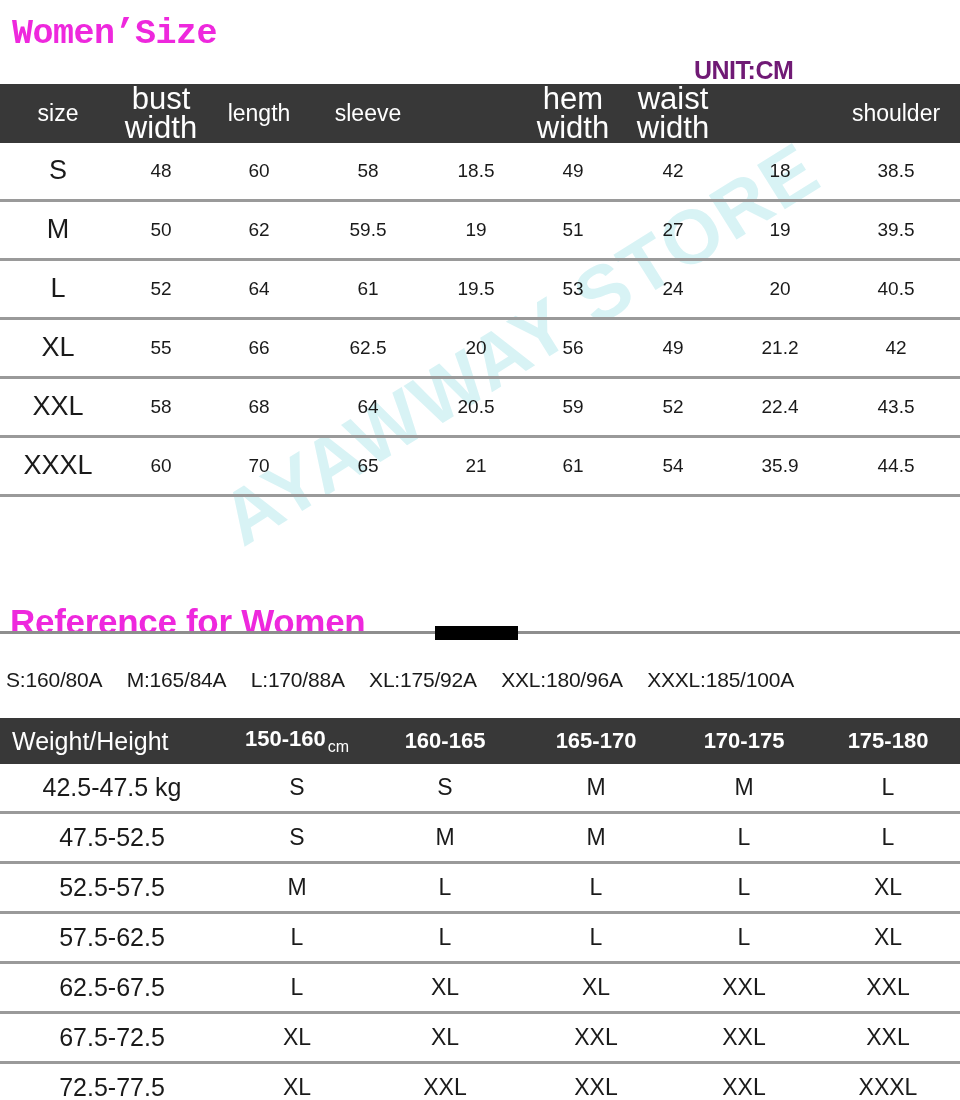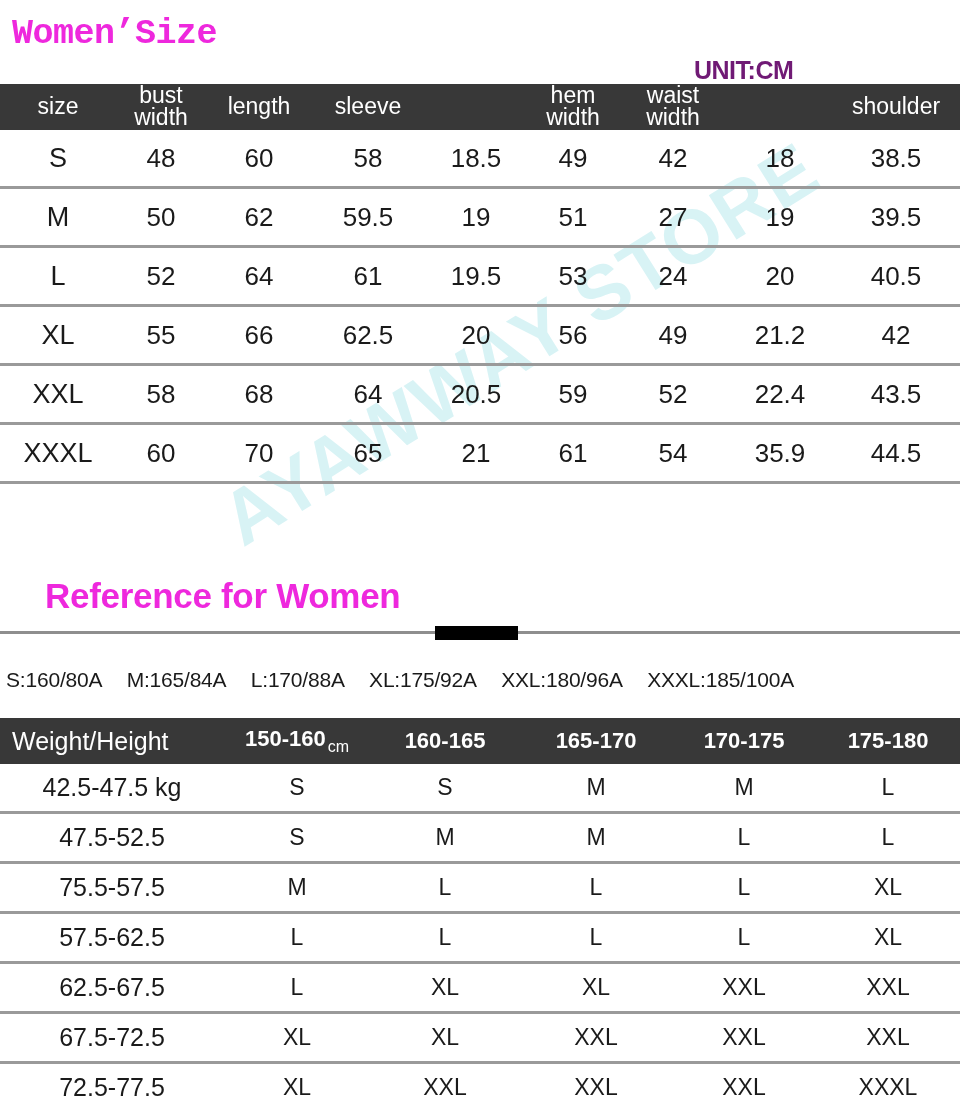--- a/index.html
+++ b/index.html
@@ -90,49 +90,48 @@
     font-size: 23px;
     font-stretch: condensed;
     padding: 0;
     vertical-align: middle;
     line-height: 1.02;
     white-space: nowrap;
   }
   .two-line {
     display: inline-block;
     line-height: 0.95;
-    font-size: 23px;
+    font-size: 31px;
   }
   .size-body td {
     height: 56px;
-    font-size: 26px;
+    font-size: 19px;
     text-align: center;
     vertical-align: middle;
     border-bottom: 3px solid #9a9a9a;
     padding: 0;
     font-weight: normal;
   }
   .size-body tr:first-child td { }
   .size-body td.size-cell {
     font-size: 27px;
   }
 
   
   #title-reference {
     position: absolute;
     left: 10px;
-    top: 578px;
+    top: 604px;
     font-size: 35px;
     font-weight: bold;
     font-stretch: condensed;
     letter-spacing: -0.3px;
     color: #ee28dd;
     line-height: 1;
     white-space: nowrap;
-    margin-left: 35px;
   }
   #divider-wrap {
     position: absolute;
     left: 0;
     top: 626px;
     width: 960px;
     height: 14px;
   }
   #divider-line {
     position: absolute;
@@ -394,21 +393,21 @@
       </tr>
       <tr>
         <td class="wt-cell">47.5-52.5</td>
         <td>S</td>
         <td>M</td>
         <td>M</td>
         <td>L</td>
         <td>L</td>
       </tr>
       <tr>
-        <td class="wt-cell">75.5-57.5</td>
+        <td class="wt-cell">52.5-57.5</td>
         <td>M</td>
         <td>L</td>
         <td>L</td>
         <td>L</td>
         <td>XL</td>
       </tr>
       <tr>
         <td class="wt-cell">57.5-62.5</td>
         <td>L</td>
         <td>L</td>

